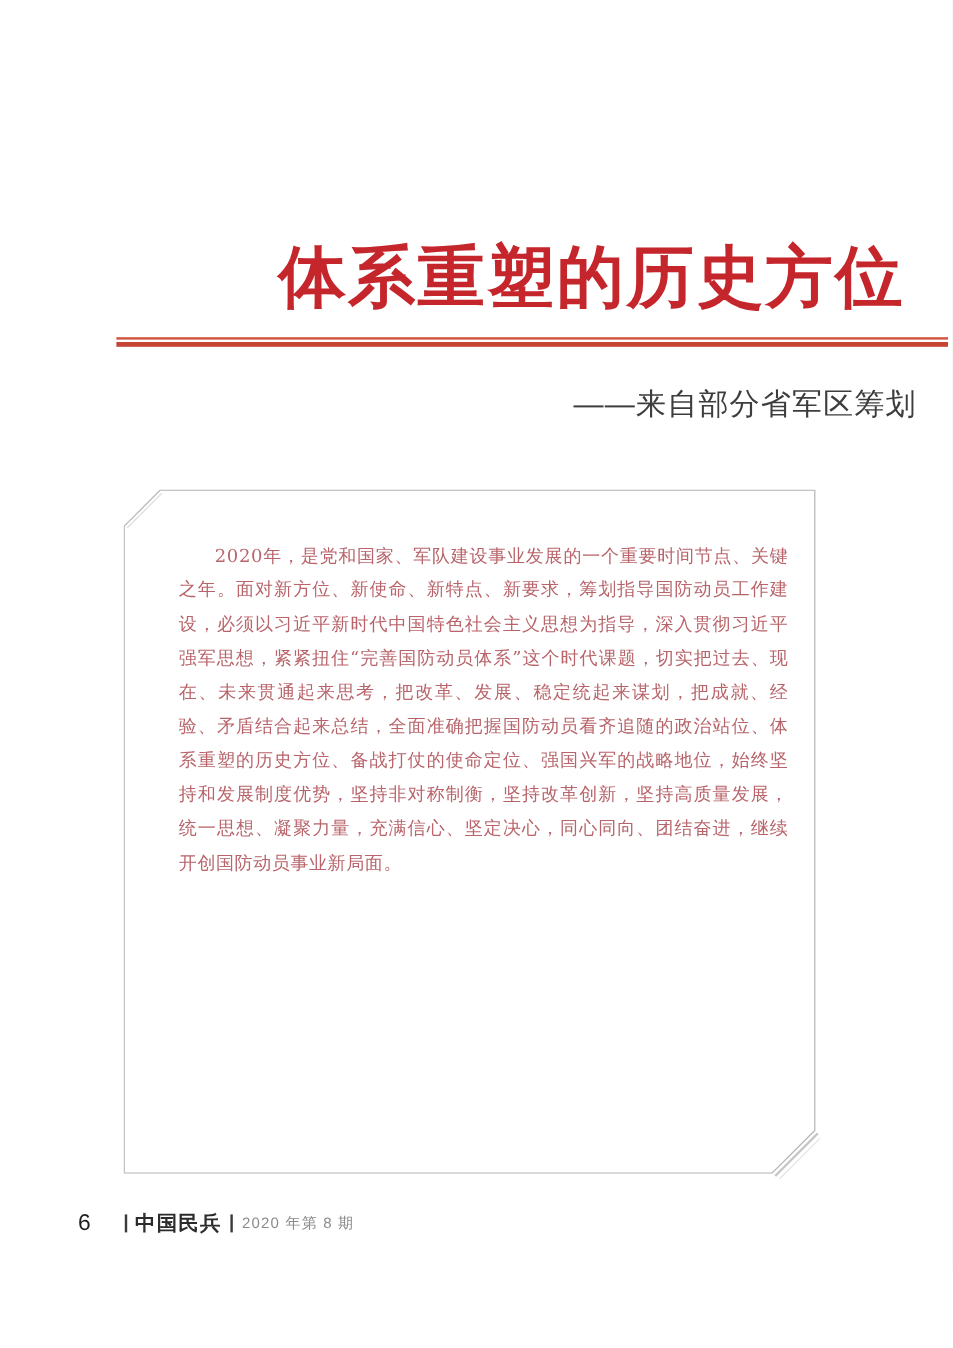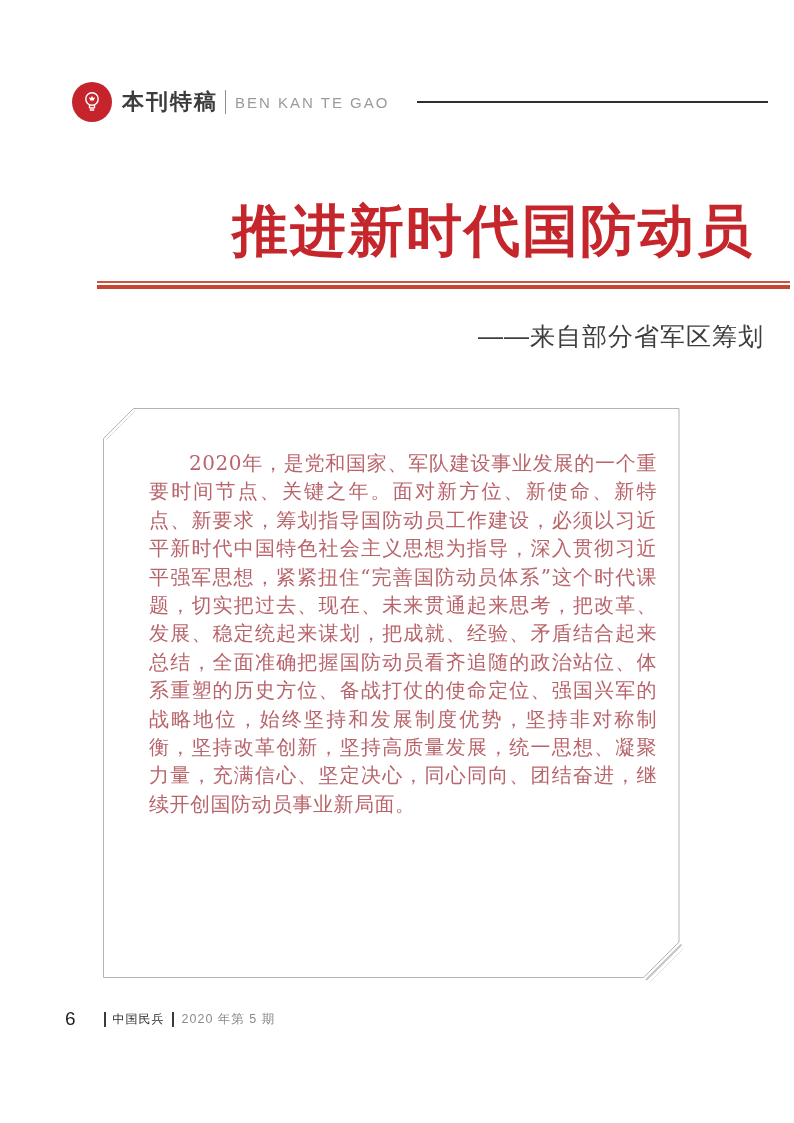--- a/index.html
+++ b/index.html
@@ -58,59 +58,45 @@
 
   
   .box-svg{position:absolute;left:103px;top:408px;}
   .article{
     position:absolute;left:149px;top:449px;width:508px;
     font-family:"DejaVu Serif", serif;
   }
   .article p{
     margin:0;
     text-indent:2em;
-    font-size:20px;
+    font-size:15px;
     line-height:28.4px;
     color:#b8646a;
     text-align:justify;
     letter-spacing:0.5px;
   }
 
   
   .footer{
     position:absolute;left:65px;top:1008px;
     display:flex;align-items:center;
   }
   .footer-page{font-size:19px;color:#1f1f1f;}
   .footer-vbar{width:2px;height:15px;background:#3a3a3a;margin:0 7px 0 28px;}
   .footer-vbar2{width:2px;height:15px;background:#3a3a3a;margin:0 8px 0 7px;}
-  .footer-journal{font-size:12px;font-weight:normal;color:#2b2b2b;letter-spacing:1px;}
+  .footer-journal{font-size:17px;font-weight:bold;color:#2b2b2b;letter-spacing:1px;}
   .footer-issue{font-size:12.5px;color:#8a8a8a;letter-spacing:1px;}
 </style>
 </head>
 <body>
 
 <div class="page">
 
-  <div class="header">
-    <div class="header-icon">
-      <svg width="26" height="26" viewBox="0 0 26 26" fill="none" stroke="#ffffff" stroke-width="1.4">
-        <circle cx="13" cy="10" r="6.2"></circle>
-        <path d="M10.5 16 L10.5 19 M15.5 16 L15.5 19"></path>
-        <path d="M10.5 19 L15.5 19 M10.8 21 L15.2 21"></path>
-        <path d="M10.5 8.5 L12 11 L13 8.5 L14 11 L15.5 8.5"></path>
-      </svg>
-    </div>
-    <div class="header-cn">本刊特稿</div>
-    <div class="header-vbar"></div>
-    <div class="header-en">BEN KAN TE GAO</div>
-    <div class="header-line"></div>
-  </div>
 
-  <div class="main-title">推进新时代国防动员</div>
+  <div class="main-title">体系重塑的历史方位</div>
 
   <div class="title-rule">
     <div class="thin"></div>
     <div class="thick"></div>
   </div>
 
   <div class="sub-title">——来自部分省军区筹划</div>
 
   <svg class="box-svg" width="584" height="578" viewBox="0 0 584 578">
     <path d="M30.5 0.5 L576 0.5 L576 534 L540.5 569.5 L0.5 569.5 L0.5 30.5 Z" fill="none" stroke="#b3b3b3" stroke-width="1"></path>
@@ -121,16 +107,16 @@
 
   <div class="article">
     <p>2020年，是党和国家、军队建设事业发展的一个重要时间节点、关键之年。面对新方位、新使命、新特点、新要求，筹划指导国防动员工作建设，必须以习近平新时代中国特色社会主义思想为指导，深入贯彻习近平强军思想，紧紧扭住“完善国防动员体系”这个时代课题，切实把过去、现在、未来贯通起来思考，把改革、发展、稳定统起来谋划，把成就、经验、矛盾结合起来总结，全面准确把握国防动员看齐追随的政治站位、体系重塑的历史方位、备战打仗的使命定位、强国兴军的战略地位，始终坚持和发展制度优势，坚持非对称制衡，坚持改革创新，坚持高质量发展，统一思想、凝聚力量，充满信心、坚定决心，同心同向、团结奋进，继续开创国防动员事业新局面。</p>
   </div>
 
   <div class="footer">
     <span class="footer-page">6</span>
     <span class="footer-vbar"></span>
     <span class="footer-journal">中国民兵</span>
     <span class="footer-vbar2"></span>
-    <span class="footer-issue">2020 年第 5 期</span>
+    <span class="footer-issue">2020 年第 8 期</span>
   </div>
 
 </div>
 
 </body></html>

